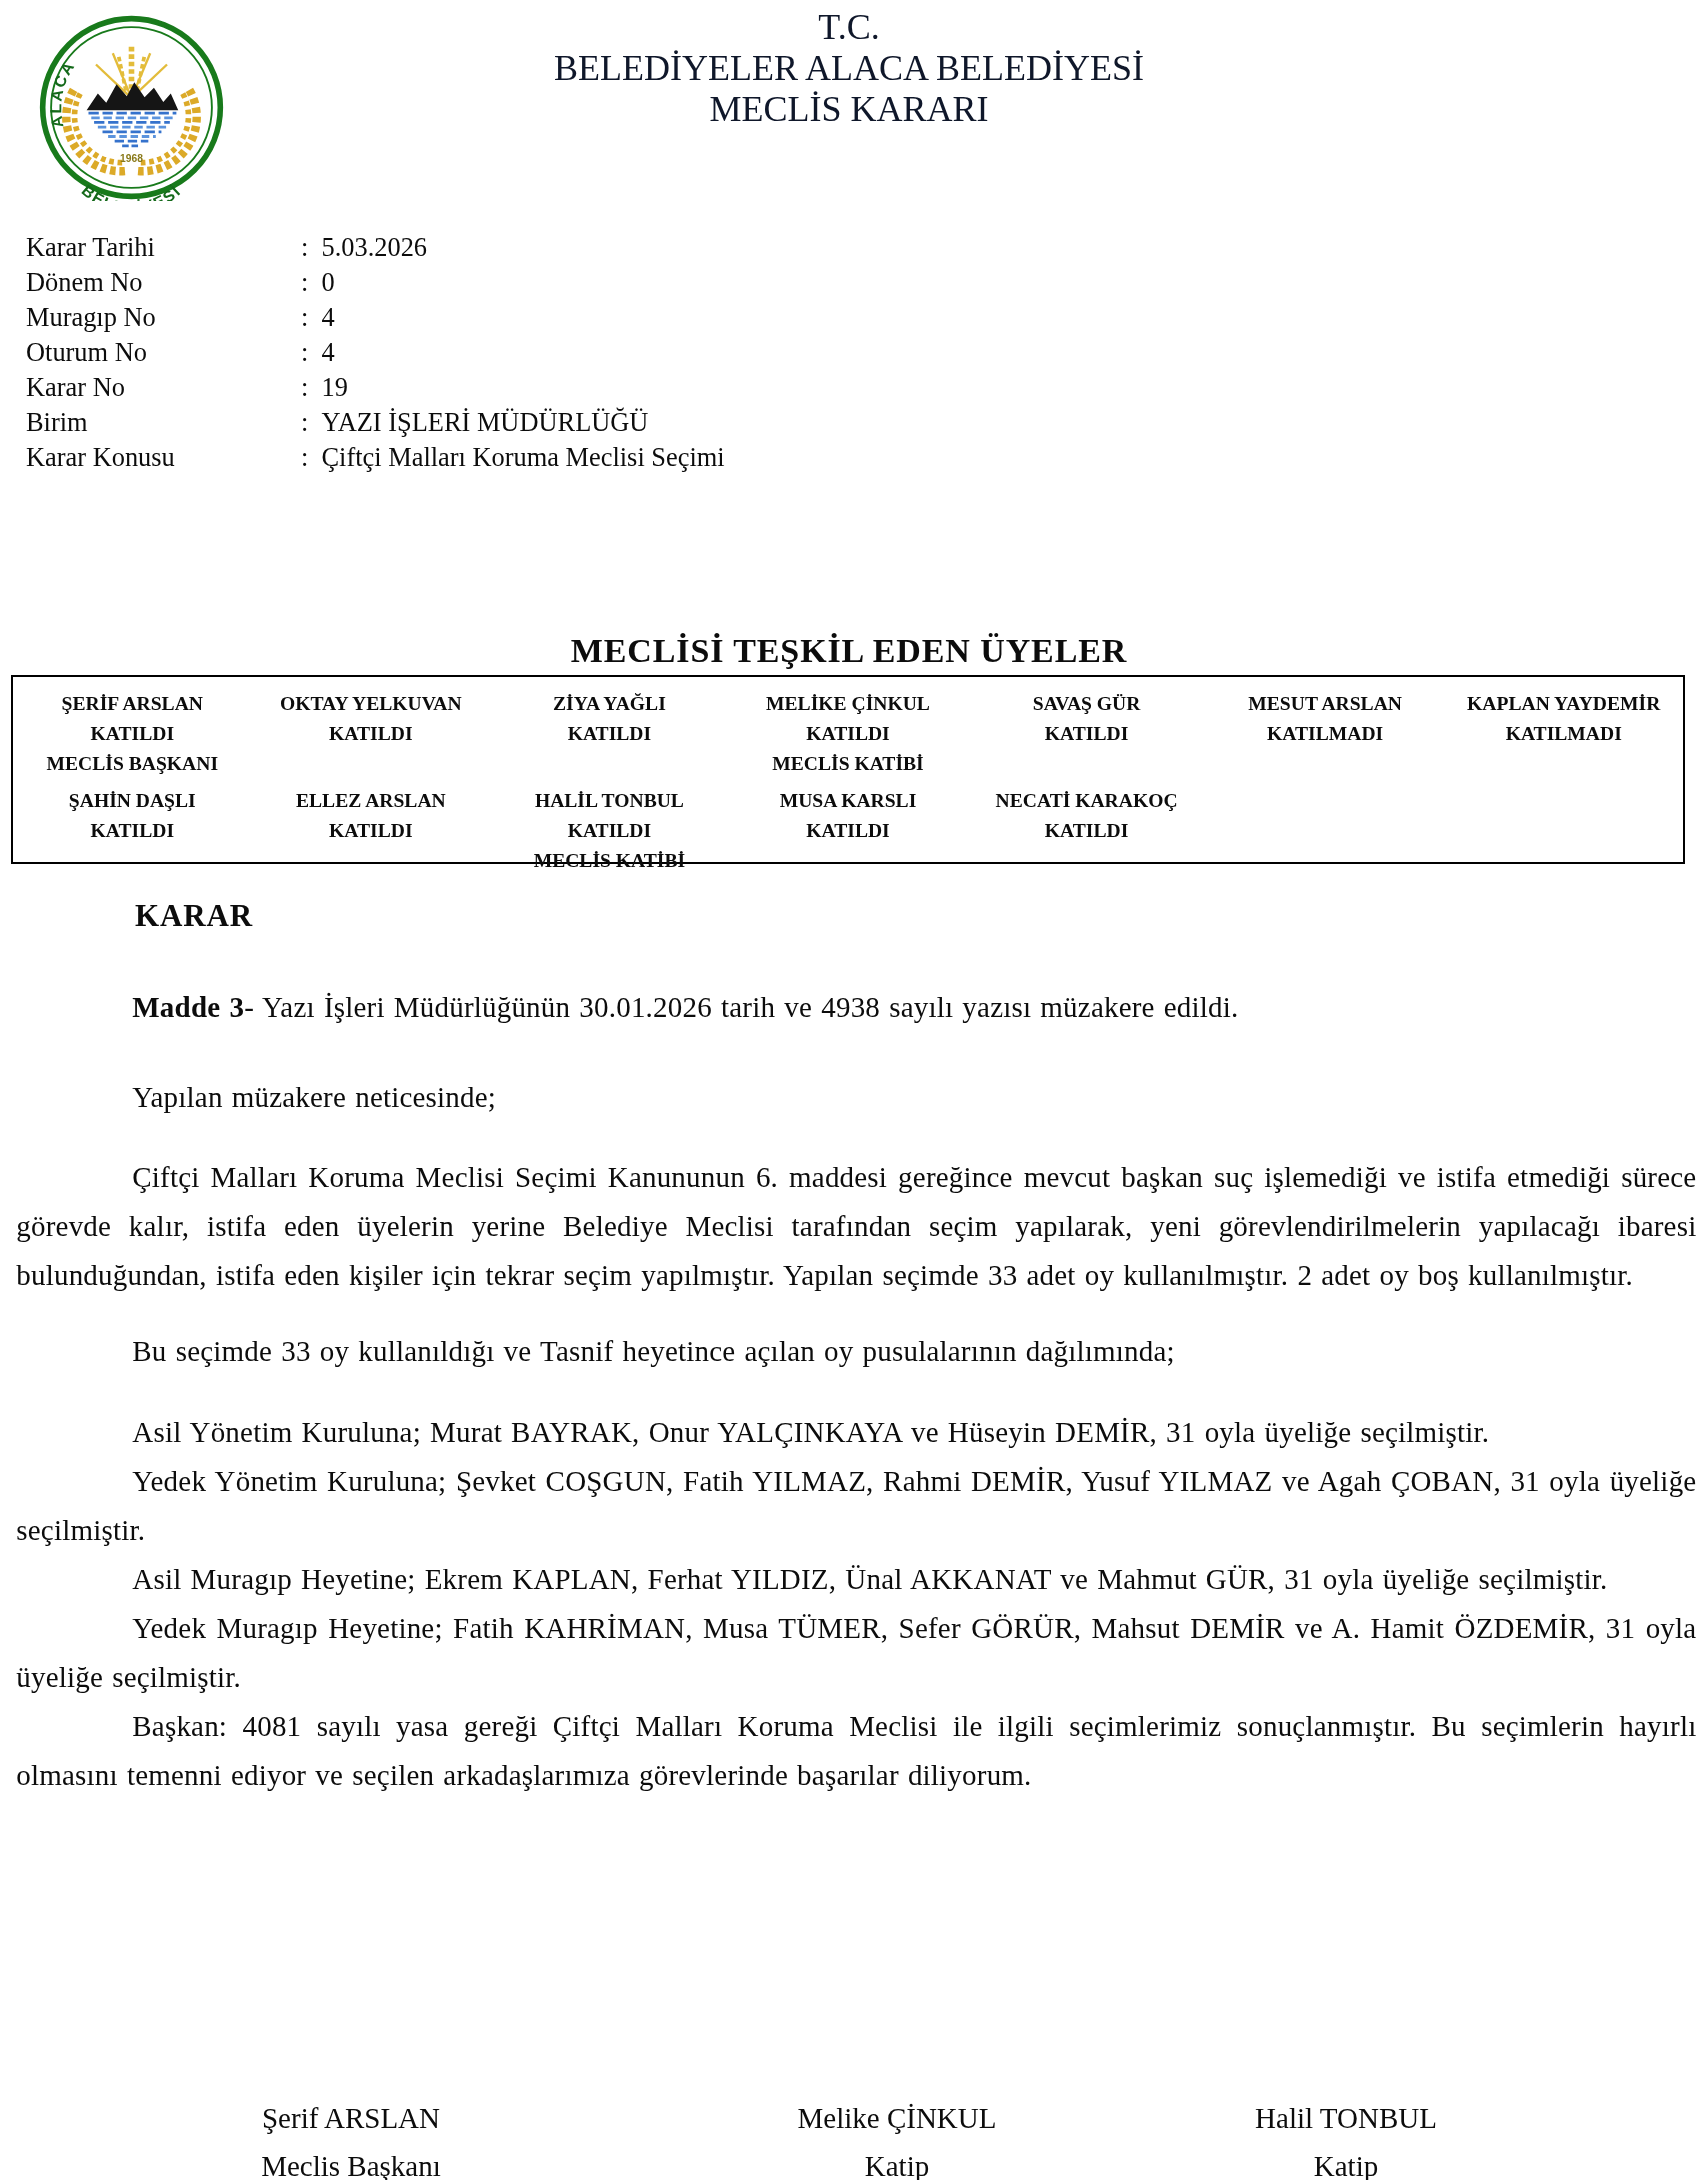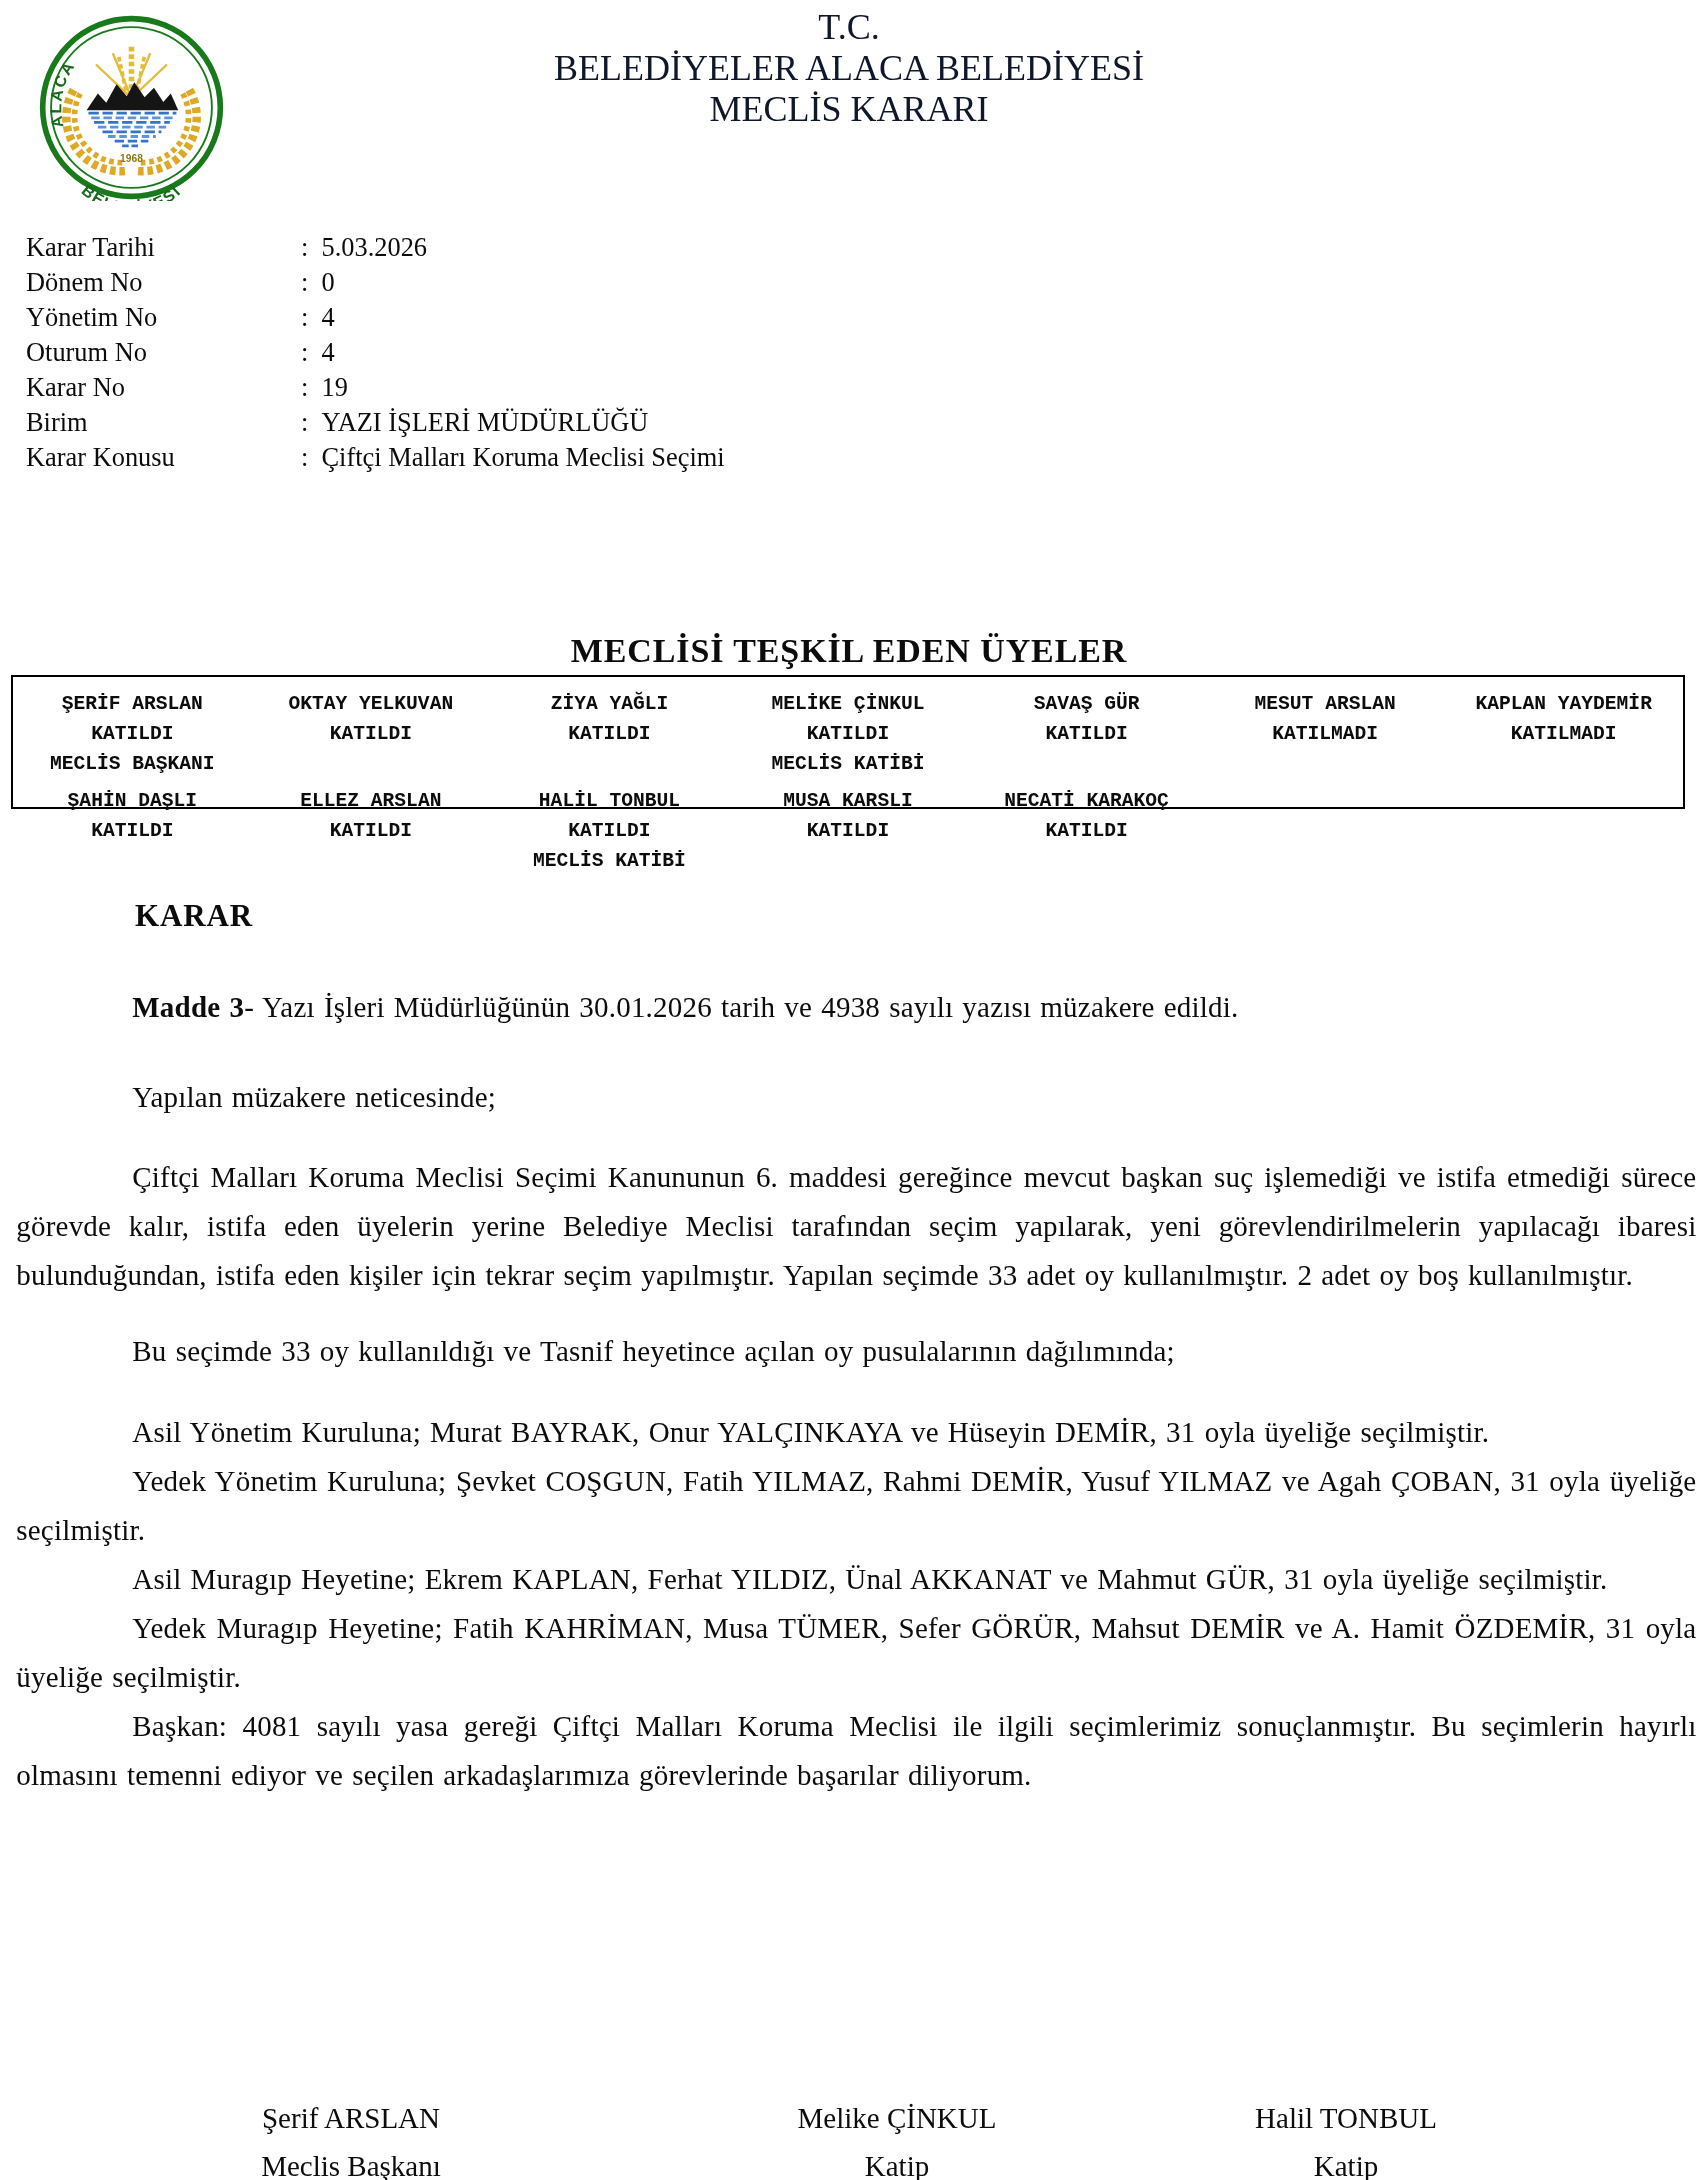--- a/index.html
+++ b/index.html
@@ -27,23 +27,23 @@
   .ilabel{display:inline-block;width:275px;}
   .icolon{display:inline-block;width:12px;}
   .ival{padding-left:8.5px;white-space:nowrap;}
 
   
   .mtitle{
     position:absolute;left:0;top:632px;width:100%;
     text-align:center;font-weight:700;font-size:34px;letter-spacing:0.9px;
   }
   .mbox{
-    position:absolute;left:11px;top:675px;width:1674px;height:134px;
+    position:absolute;left:11px;top:675px;width:1674px;height:189px;
     border:2.6px solid #000;box-sizing:border-box;
-    font-family:Liberation Mono, monospace;
+    font-family:Liberation Serif, serif;
   }
   .mrow{display:grid;grid-template-columns:repeat(7,1fr);}
   .mrow1{margin-top:12px;}
   .mrow2{margin-top:7px;}
   .mcell{text-align:center;}
   .mline{font-size:19.6px;font-weight:700;line-height:30px;letter-spacing:0px;}
 
   
   .body{position:absolute;left:0;top:877px;width:1698px;padding-left:12px;}
   .karar{
@@ -133,21 +133,21 @@
       <span class="ilabel">Karar Tarihi</span>
         <span class="icolon">:</span>
         <span class="ival">5.03.2026</span>
     </div>
     <div class="irow">
       <span class="ilabel">Dönem No</span>
         <span class="icolon">:</span>
         <span class="ival">0</span>
     </div>
     <div class="irow">
-      <span class="ilabel">Yönetim No</span>
+      <span class="ilabel">Muragıp No</span>
         <span class="icolon">:</span>
         <span class="ival">4</span>
     </div>
     <div class="irow">
       <span class="ilabel">Oturum No</span>
         <span class="icolon">:</span>
         <span class="ival">4</span>
     </div>
     <div class="irow">
       <span class="ilabel">Karar No</span>

